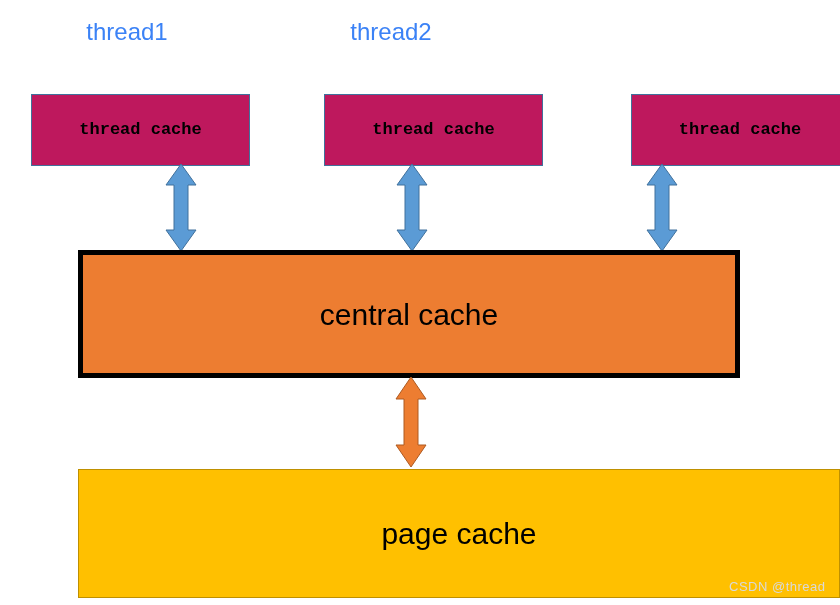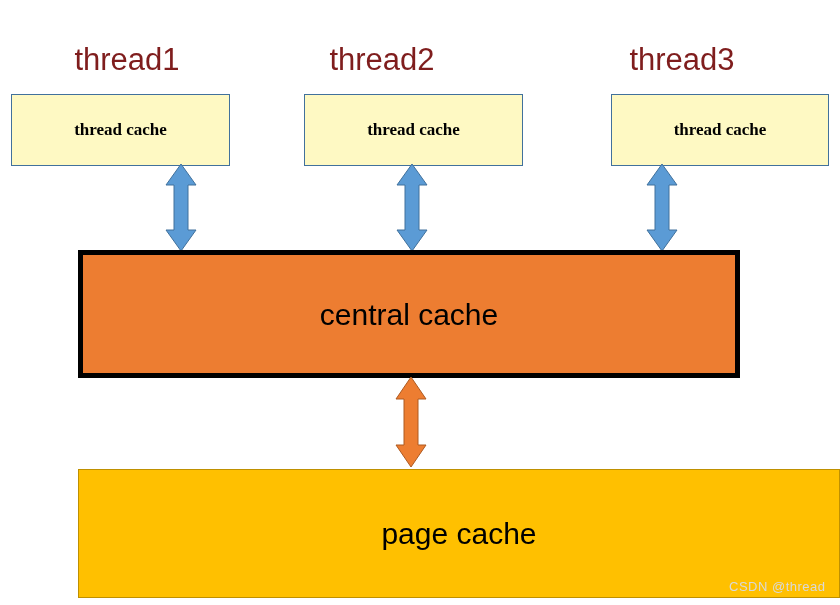--- a/index.html
+++ b/index.html
@@ -15,47 +15,47 @@
     width: 840px;
     height: 605px;
     background: #ffffff;
     overflow: hidden;
   }
 
   
   .thread-label {
     position: absolute;
     font-family: "Liberation Sans", sans-serif;
-    font-size: 31px;
+    font-size: 24px;
     font-weight: 400;
-    color: #7f1d1d;
+    color: #3b82f6;
     line-height: 1;
     text-align: center;
     white-space: nowrap;
     transform: translateX(-50%);
-    margin-top: 24px;
   }
 
   
   .box {
     position: absolute;
     box-sizing: border-box;
     display: flex;
     align-items: center;
     justify-content: center;
     color: #000000;
     text-align: center;
     line-height: 1.1;
   }
   .box-thread {
-    background: #fef9c3;
+    background: #be185d;
     border: 1px solid #41719C;
     font-size: 17px;
     font-weight: bold;
-    font-family: Liberation Serif, serif;
+    font-family: Liberation Mono, monospace;
+    margin-left: 20px;
   }
   .box-central {
     background: #ED7D31;
     border: 5px solid #000000;
     font-size: 30px;
     font-weight: 400;
     font-family: "Liberation Sans", sans-serif;
   }
   .box-page {
     background: #FFC000;
@@ -81,22 +81,21 @@
     white-space: nowrap;
     user-select: none;
   }
 </style>
 </head>
 <body>
 
 <div id="canvas">
 
   <div class="thread-label" style="left:127px; top:20px;">thread1</div>
-  <div class="thread-label" style="left:382px; top:20px;">thread2</div>
-  <div class="thread-label" style="left:682px; top:20px;">thread3</div>
+  <div class="thread-label" style="left:391px; top:20px;">thread2</div>
 
   <div class="box box-thread" style="left:11px; top:94px; width:219px; height:72px;">
     <span>thread cache</span>
   </div>
   <div class="box box-thread" style="left:304px; top:94px; width:219px; height:72px;">
     <span>thread cache</span>
   </div>
   <div class="box box-thread" style="left:611px; top:94px; width:218px; height:72px;">
     <span>thread cache</span>
   </div>

